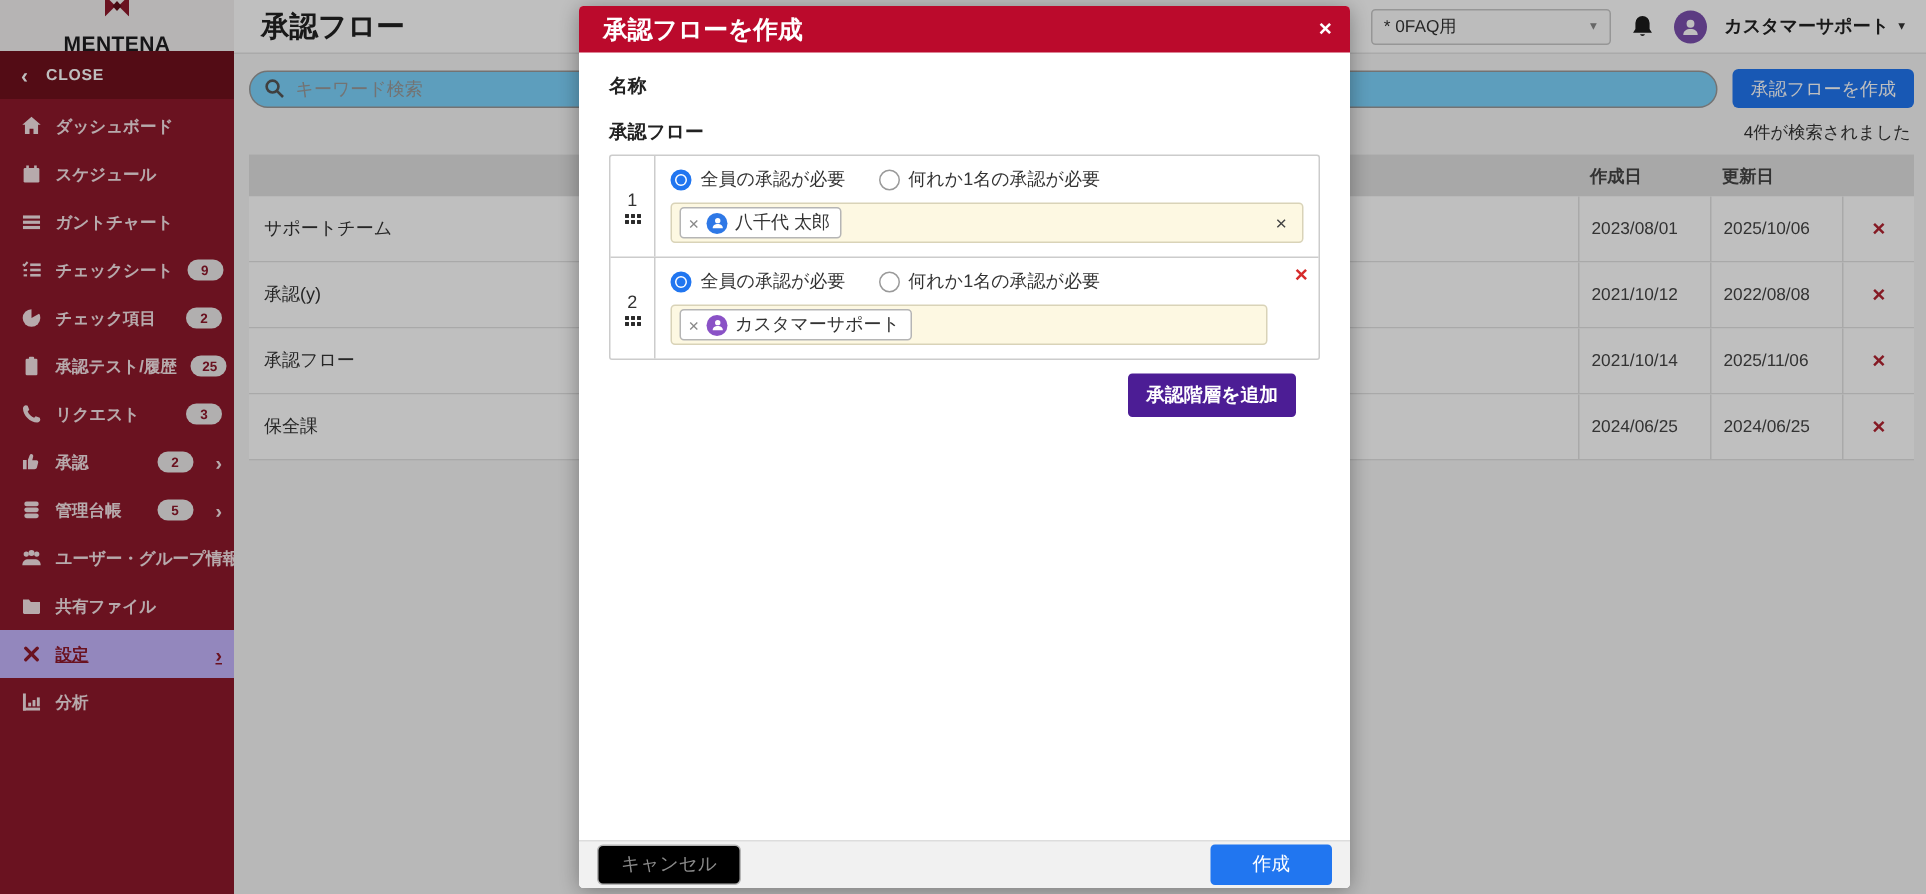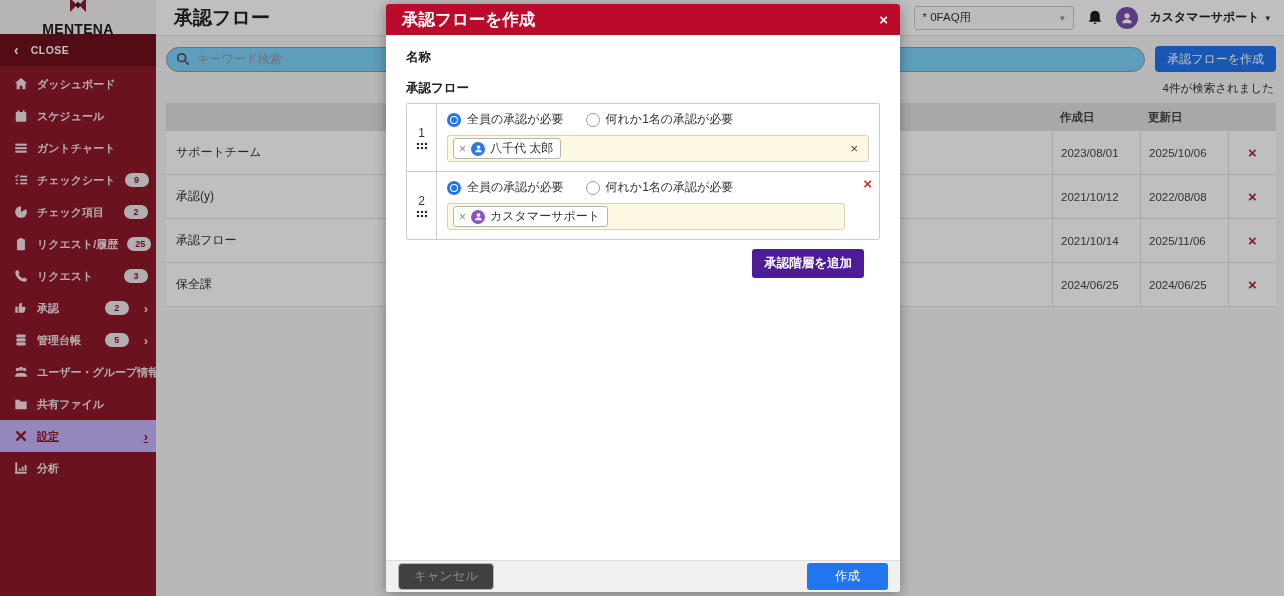--- a/index.html
+++ b/index.html
@@ -85,21 +85,21 @@
   .member-field.narrow { width:calc(100% - 24px); }
   .chip { background:#fff; border:1px solid #b5b5b5; border-radius:3px; height:21px; display:inline-flex; align-items:center; gap:5px; padding:0 7px 0 5px; }
   .chip-x { color:#8a8a8a; font-size:12px; cursor:pointer; }
   .chip-avatar { width:14px; height:14px; border-radius:50%; display:flex; align-items:center; justify-content:center; }
   .chip-avatar svg { width:9px; height:9px; fill:#fff; }
   .chip-name { font-size:12px; color:#333; white-space:nowrap; }
   .field-clear { position:absolute; right:10px; color:#444; font-size:13px; cursor:pointer; }
   .tier-del { position:absolute; top:3px; right:7px; color:#d62b2b; font-size:15px; font-weight:bold; cursor:pointer; }
   .add-tier { display:block; margin:9px 16px 0 auto; background:#4c1d95; color:#fff; border:none; border-radius:3px; font-size:12.5px; font-weight:bold; padding:6px 12px; cursor:pointer; font-family:inherit; }
   .m-foot { flex:0 0 32px; background:#f1f1f1; border-top:1px solid #ddd; display:flex; align-items:center; padding:0 12px; }
-  .cancel-btn { background:#404040; border:1px solid #b5b5b5; border-radius:4px; color:#8a8a8a; font-size:12.5px; padding:4px 15px; cursor:pointer; font-family:inherit; }
+  .cancel-btn { background:#000000; border:1px solid #b5b5b5; border-radius:4px; color:#8a8a8a; font-size:12.5px; padding:4px 15px; cursor:pointer; font-family:inherit; }
   .submit-btn { margin-left:auto; background:var(--c-accent,#2176f0); color:#fff; border:none; border-radius:3px; font-size:12.5px; padding:5px 28px; cursor:pointer; font-family:inherit; }
 </style>
 </head>
 <body>
 
 <div class="app">
 
   <aside class="sidebar">
     <div class="logo-bar">
       <span>
@@ -174,21 +174,21 @@
         <span class="badge">2</span>
       </div>
 
       <div class="s-item">
         <span class="s-icon">
             <svg viewBox="0 0 16 16">
               <rect x="3.5" y="2.5" width="9" height="12.5" rx="1"></rect>
               <rect x="6" y="1" width="4" height="2.6" rx="0.8"></rect>
             </svg>
           </span>
-        <span class="s-label">リクエスト/履歴</span>
+        <span class="s-label">承認テスト/履歴</span>
         <span class="badge">25</span>
       </div>
 
       <div class="s-item">
         <span class="s-icon">
             <svg viewBox="0 0 16 16">
               <path d="M3.8 1.3 C2.6 1.3 1.5 2.4 1.5 3.6 C1.5 9 7 14.5 12.4 14.5 C13.6 14.5 14.7 13.4 14.7 12.2 L14.3 10.9 L11.2 9.7 L10 10.9 C8 10.1 5.9 8 5.1 6 L6.3 4.8 L5.1 1.7 Z"></path>
             </svg>
           </span>
         <span class="s-label">リクエスト</span>

